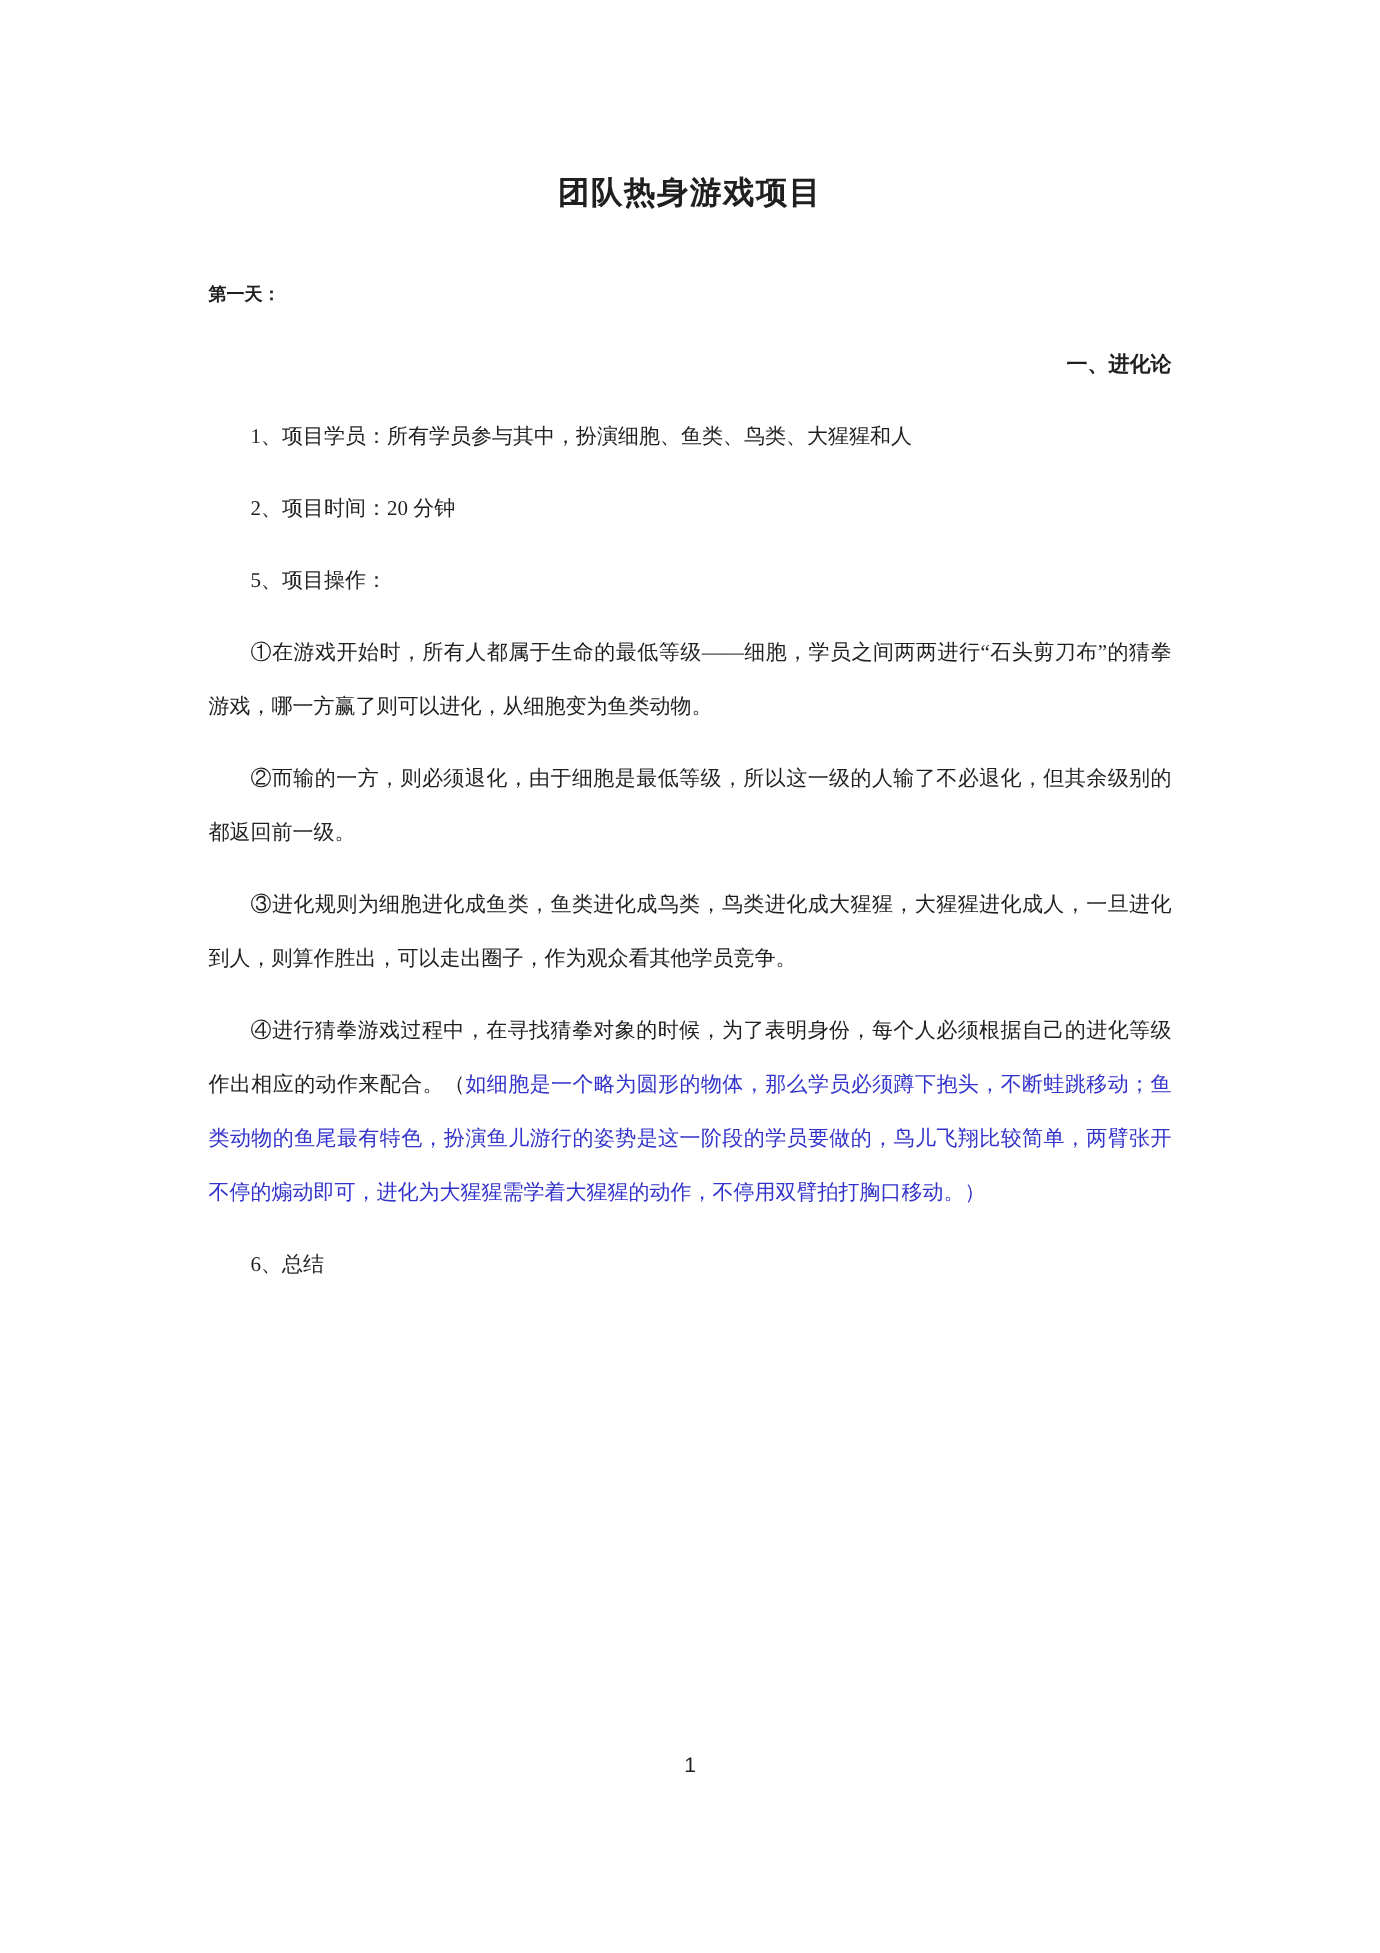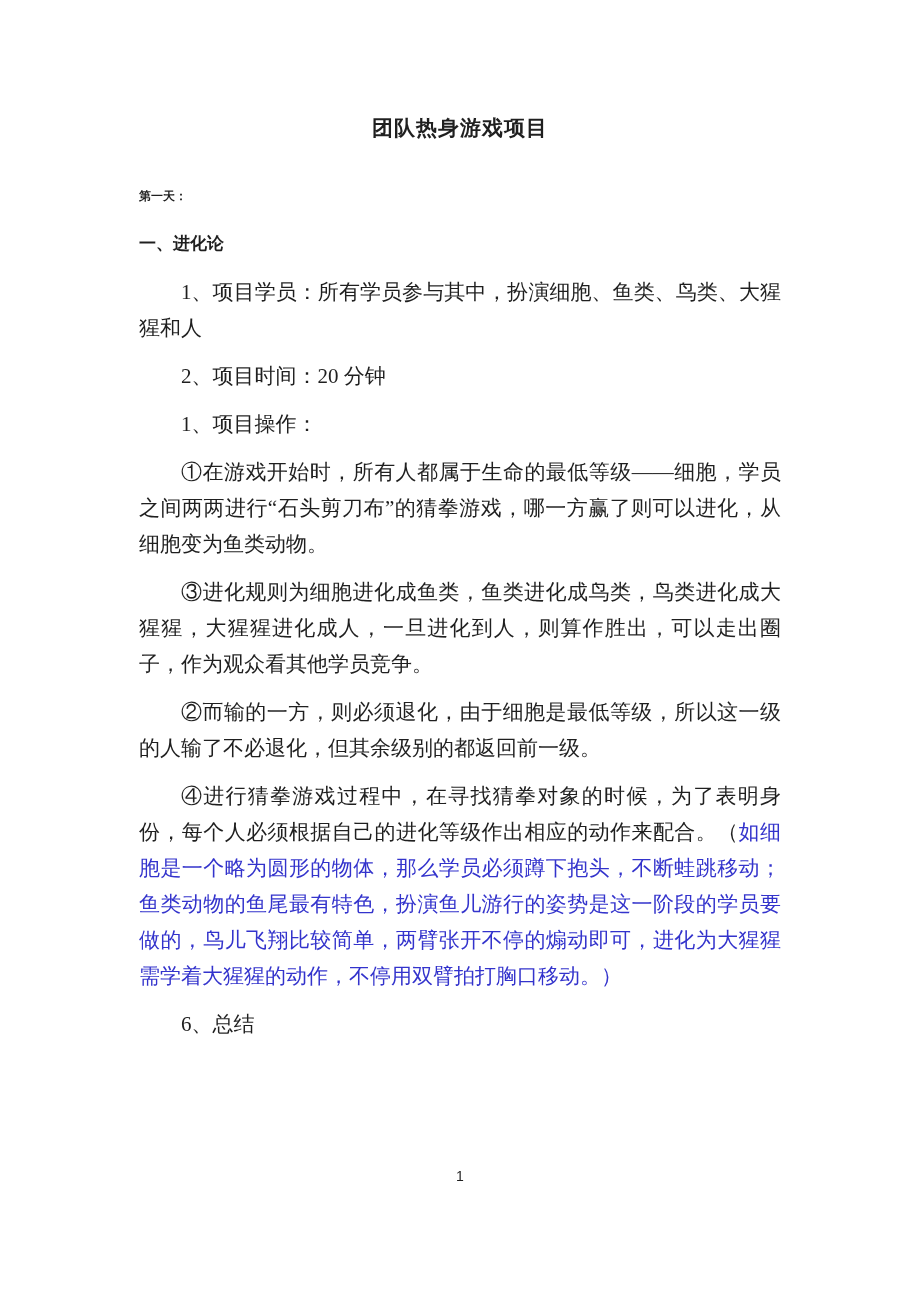--- a/index.html
+++ b/index.html
@@ -28,28 +28,29 @@
     line-height: 36px;
     letter-spacing: 1px;
   }
   .day-heading {
     font-size: 12px;
     font-weight: bold;
     margin: 0 0 12px 0;
     line-height: 36px;
   }
   .section-heading {
-    font-size: 17px;
+    font-size: 14px;
     font-weight: bold;
     margin: 0 0 12px 0;
     line-height: 36px;
+    text-align: right;
   }
   .paragraphs .para {
     margin: 0 0 12px 0;
-    font-size: 21px;
+    font-size: 14px;
     line-height: 36px;
     text-indent: 2em;
     text-align: justify;
   }
   .run { color: var(--text-color, #1f1f1f); }
   .run.blue { color: var(--blue-color, #3333cc); }
   .footer {
     position: absolute;
     left: 0;
     right: 0;
@@ -63,23 +64,23 @@
 </head>
 <body>
 
 <div class="page">
   <h1 class="doc-title">团队热身游戏项目</h1>
   <h2 class="day-heading">第一天：</h2>
   <h3 class="section-heading">一、进化论</h3>
   <div class="paragraphs">
       <p class="para"><span class="run">1、项目学员：所有学员参与其中，扮演细胞、鱼类、鸟类、大猩猩和人</span></p>
       <p class="para"><span class="run">2、项目时间：20 分钟</span></p>
-      <p class="para"><span class="run">1、项目操作：</span></p>
+      <p class="para"><span class="run">5、项目操作：</span></p>
       <p class="para"><span class="run">①在游戏开始时，所有人都属于生命的最低等级——细胞，学员之间两两进行“石头剪刀布”的猜拳游戏，哪一方赢了则可以进化，从细胞变为鱼类动物。</span></p>
+      <p class="para"><span class="run">②而输的一方，则必须退化，由于细胞是最低等级，所以这一级的人输了不必退化，但其余级别的都返回前一级。</span></p>
       <p class="para"><span class="run">③进化规则为细胞进化成鱼类，鱼类进化成鸟类，鸟类进化成大猩猩，大猩猩进化成人，一旦进化到人，则算作胜出，可以走出圈子，作为观众看其他学员竞争。</span></p>
-      <p class="para"><span class="run">②而输的一方，则必须退化，由于细胞是最低等级，所以这一级的人输了不必退化，但其余级别的都返回前一级。</span></p>
       <p class="para"><span class="run">④进行猜拳游戏过程中，在寻找猜拳对象的时候，为了表明身份，每个人必须根据自己的进化等级作出相应的动作来配合。（</span><span class="run blue">如细胞是一个略为圆形的物体，那么学员必须蹲下抱头，不断蛙跳移动；鱼类动物的鱼尾最有特色，扮演鱼儿游行的姿势是这一阶段的学员要做的，鸟儿飞翔比较简单，两臂张开不停的煽动即可，进化为大猩猩需学着大猩猩的动作，不停用双臂拍打胸口移动。）</span></p>
       <p class="para"><span class="run">6、总结</span></p>
     </div>
   <div class="footer">
     <span>1</span>
   </div>
 </div>
 
 </body></html>

